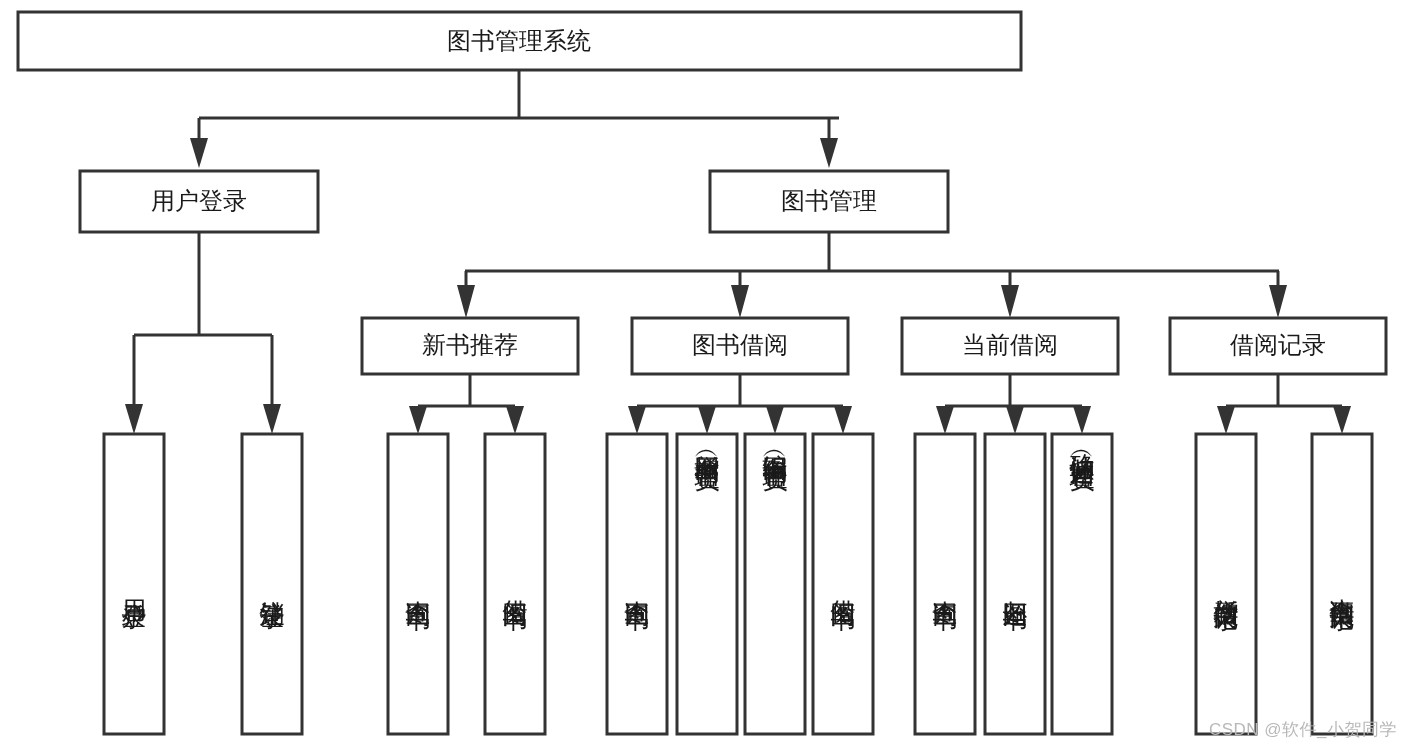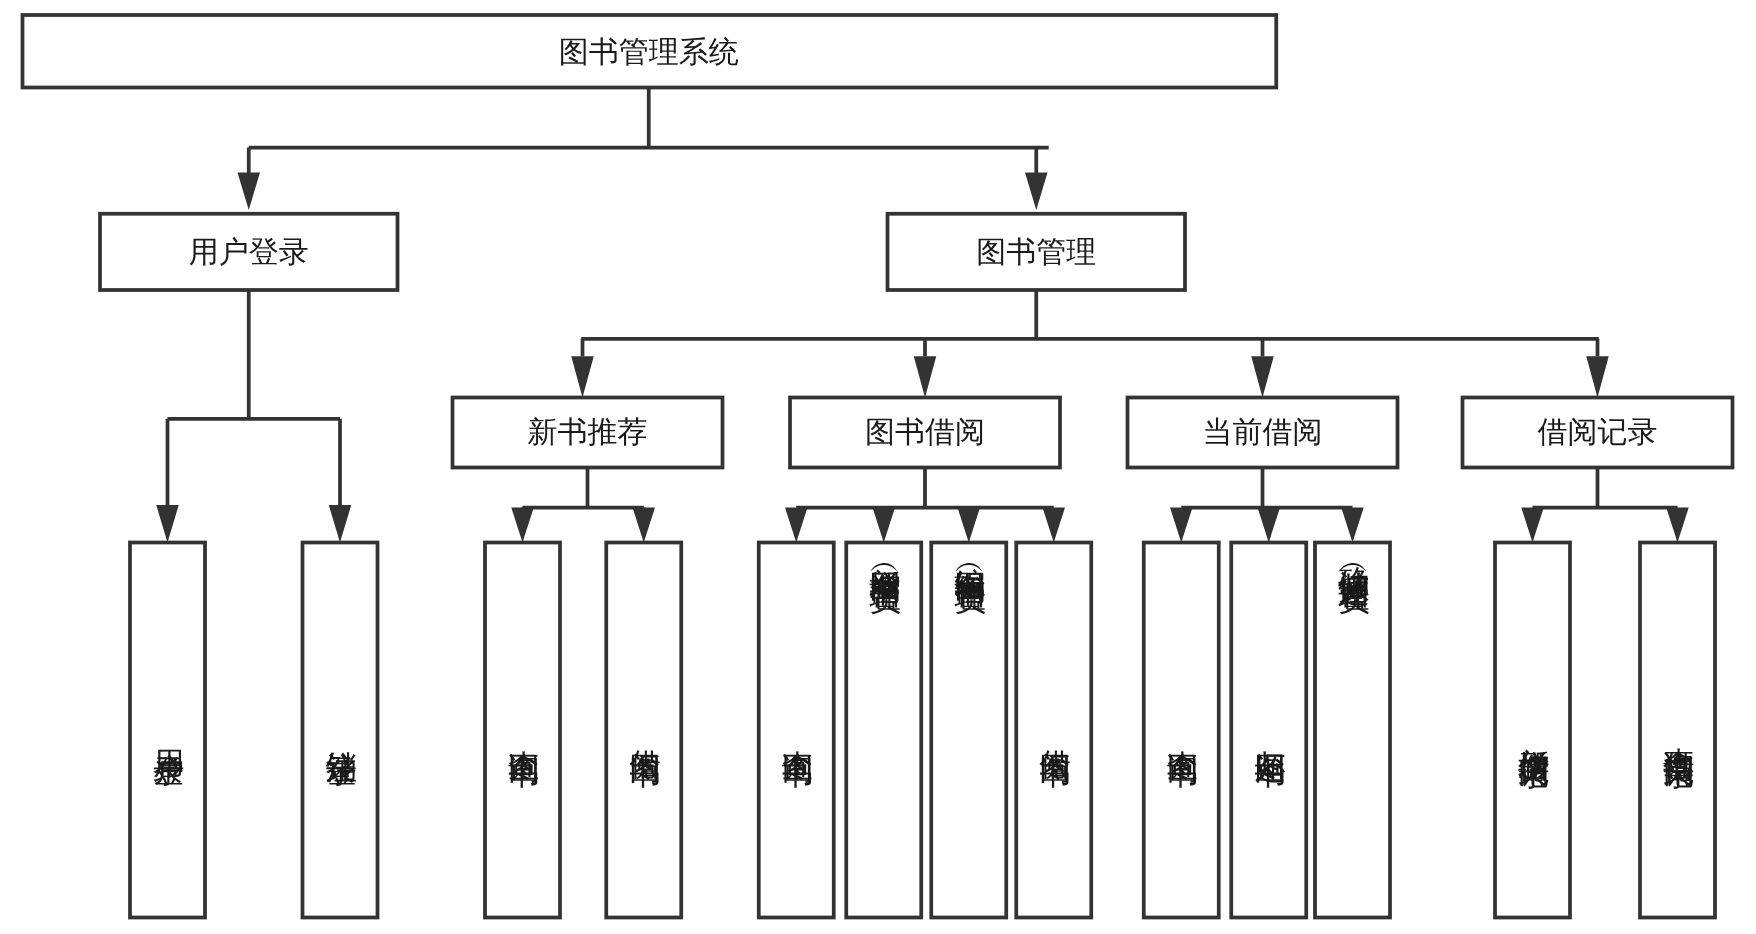--- a/index.html
+++ b/index.html
@@ -214,14 +214,15 @@
     <span class="vtext">确认归还（管理员）</span>
   </div>
 
   <div class="vtext-wrap" style="left:1196px; top:434px; width:60px; height:300px;">
     <span class="vtext">新增借阅记录</span>
   </div>
   <div class="vtext-wrap" style="left:1312px; top:434px; width:60px; height:300px;">
     <span class="vtext">查询借阅记录</span>
   </div>
 
+  <div class="watermark">CSDN @软件_小贺同学</div>
 
 </div>
 
 </body></html>

